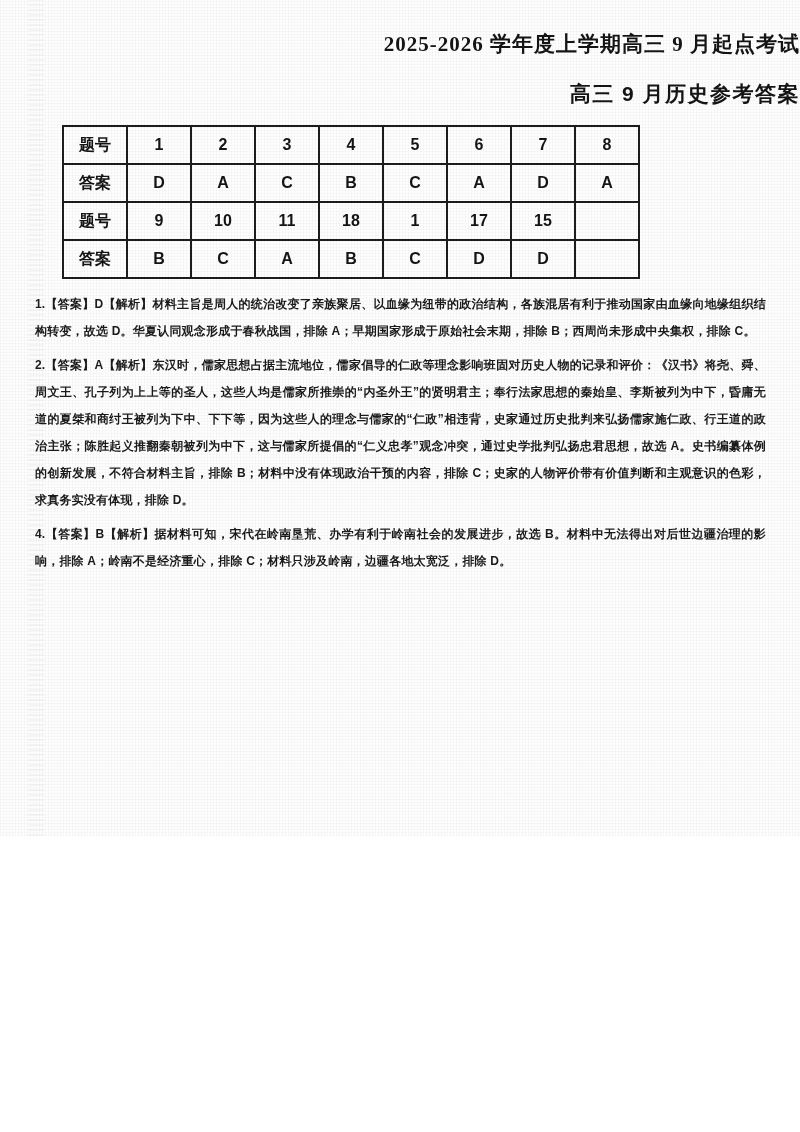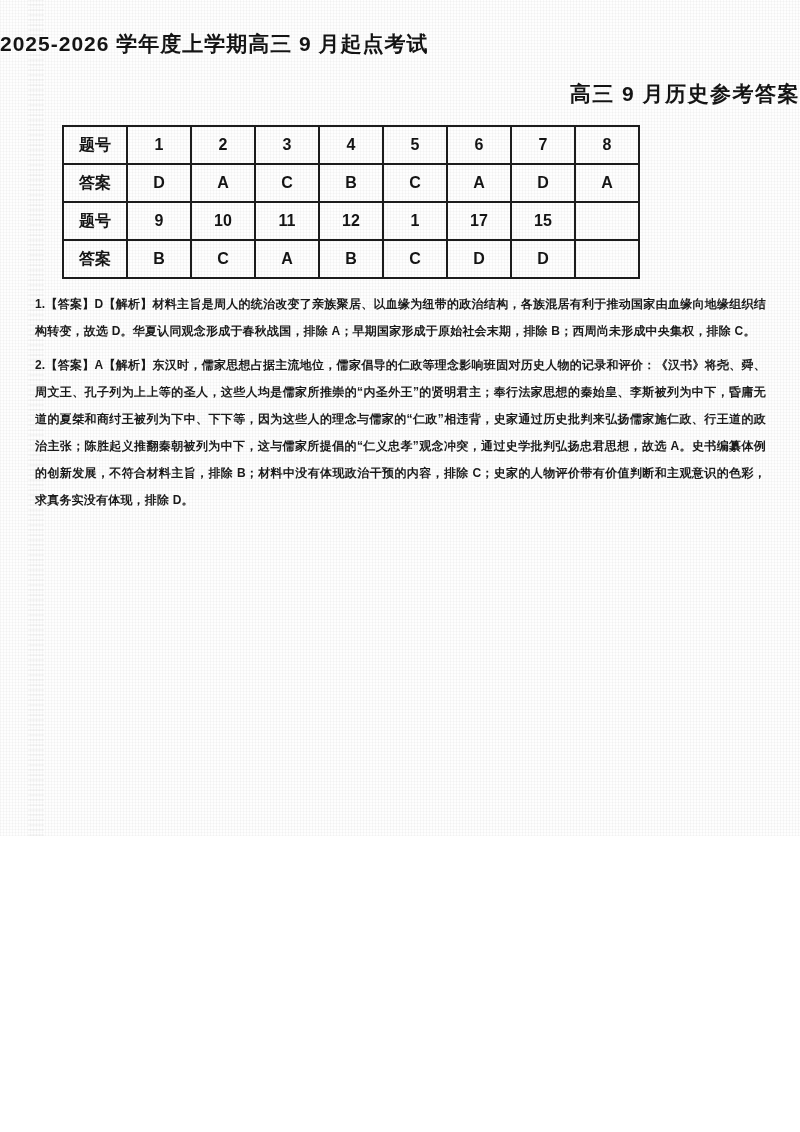--- a/index.html
+++ b/index.html
@@ -22,24 +22,25 @@
   }
   .edge-strip {
     position: absolute; top: 0; left: 28px;
     width: 16px; height: 836px;
     background-image:
       repeating-linear-gradient(0deg, rgba(90,90,90,0.10) 0 2px, transparent 2px 5px);
     opacity: .45;
   }
   .title1 {
     margin: 0; padding-top: 30px;
-    text-align: left;
+    text-align: right;
     font-size: 21px; font-weight: 700;
     letter-spacing: 1px;
     color: #141414;
+    font-family: Liberation Serif, serif;
   }
   .title2 {
     margin: 0; padding-top: 22px;
     text-align: right;
     font-size: 21px; font-weight: 700;
     letter-spacing: 1.5px;
     color: #141414;
   }
   table.answers {
     width: 578px;
@@ -101,21 +102,21 @@
         <td>C</td>
         <td>A</td>
         <td>D</td>
         <td>A</td>
       </tr>
       <tr>
         <td>题号</td>
         <td>9</td>
         <td>10</td>
         <td>11</td>
-        <td>12</td>
+        <td>18</td>
         <td>1</td>
         <td>17</td>
         <td>15</td>
         <td></td>
       </tr>
       <tr>
         <td>答案</td>
         <td>B</td>
         <td>C</td>
         <td>A</td>
@@ -124,15 +125,16 @@
         <td>D</td>
         <td>D</td>
         <td></td>
       </tr>
     </tbody>
       </table>
 
     <div class="explanations">
       <p class="exp">1.【答案】D【解析】材料主旨是周人的统治改变了亲族聚居、以血缘为纽带的政治结构，各族混居有利于推动国家由血缘向地缘组织结构转变，故选 D。华夏认同观念形成于春秋战国，排除 A；早期国家形成于原始社会末期，排除 B；西周尚未形成中央集权，排除 C。</p>
       <p class="exp">2.【答案】A【解析】东汉时，儒家思想占据主流地位，儒家倡导的仁政等理念影响班固对历史人物的记录和评价：《汉书》将尧、舜、周文王、孔子列为上上等的圣人，这些人均是儒家所推崇的“内圣外王”的贤明君主；奉行法家思想的秦始皇、李斯被列为中下，昏庸无道的夏桀和商纣王被列为下中、下下等，因为这些人的理念与儒家的“仁政”相违背，史家通过历史批判来弘扬儒家施仁政、行王道的政治主张；陈胜起义推翻秦朝被列为中下，这与儒家所提倡的“仁义忠孝”观念冲突，通过史学批判弘扬忠君思想，故选 A。史书编纂体例的创新发展，不符合材料主旨，排除 B；材料中没有体现政治干预的内容，排除 C；史家的人物评价带有价值判断和主观意识的色彩，求真务实没有体现，排除 D。</p>
+      <p class="exp">4.【答案】B【解析】据材料可知，宋代在岭南垦荒、办学有利于岭南社会的发展进步，故选 B。材料中无法得出对后世边疆治理的影响，排除 A；岭南不是经济重心，排除 C；材料只涉及岭南，边疆各地太宽泛，排除 D。</p>
     </div>
   </div>
 </div>
 
 </body></html>

